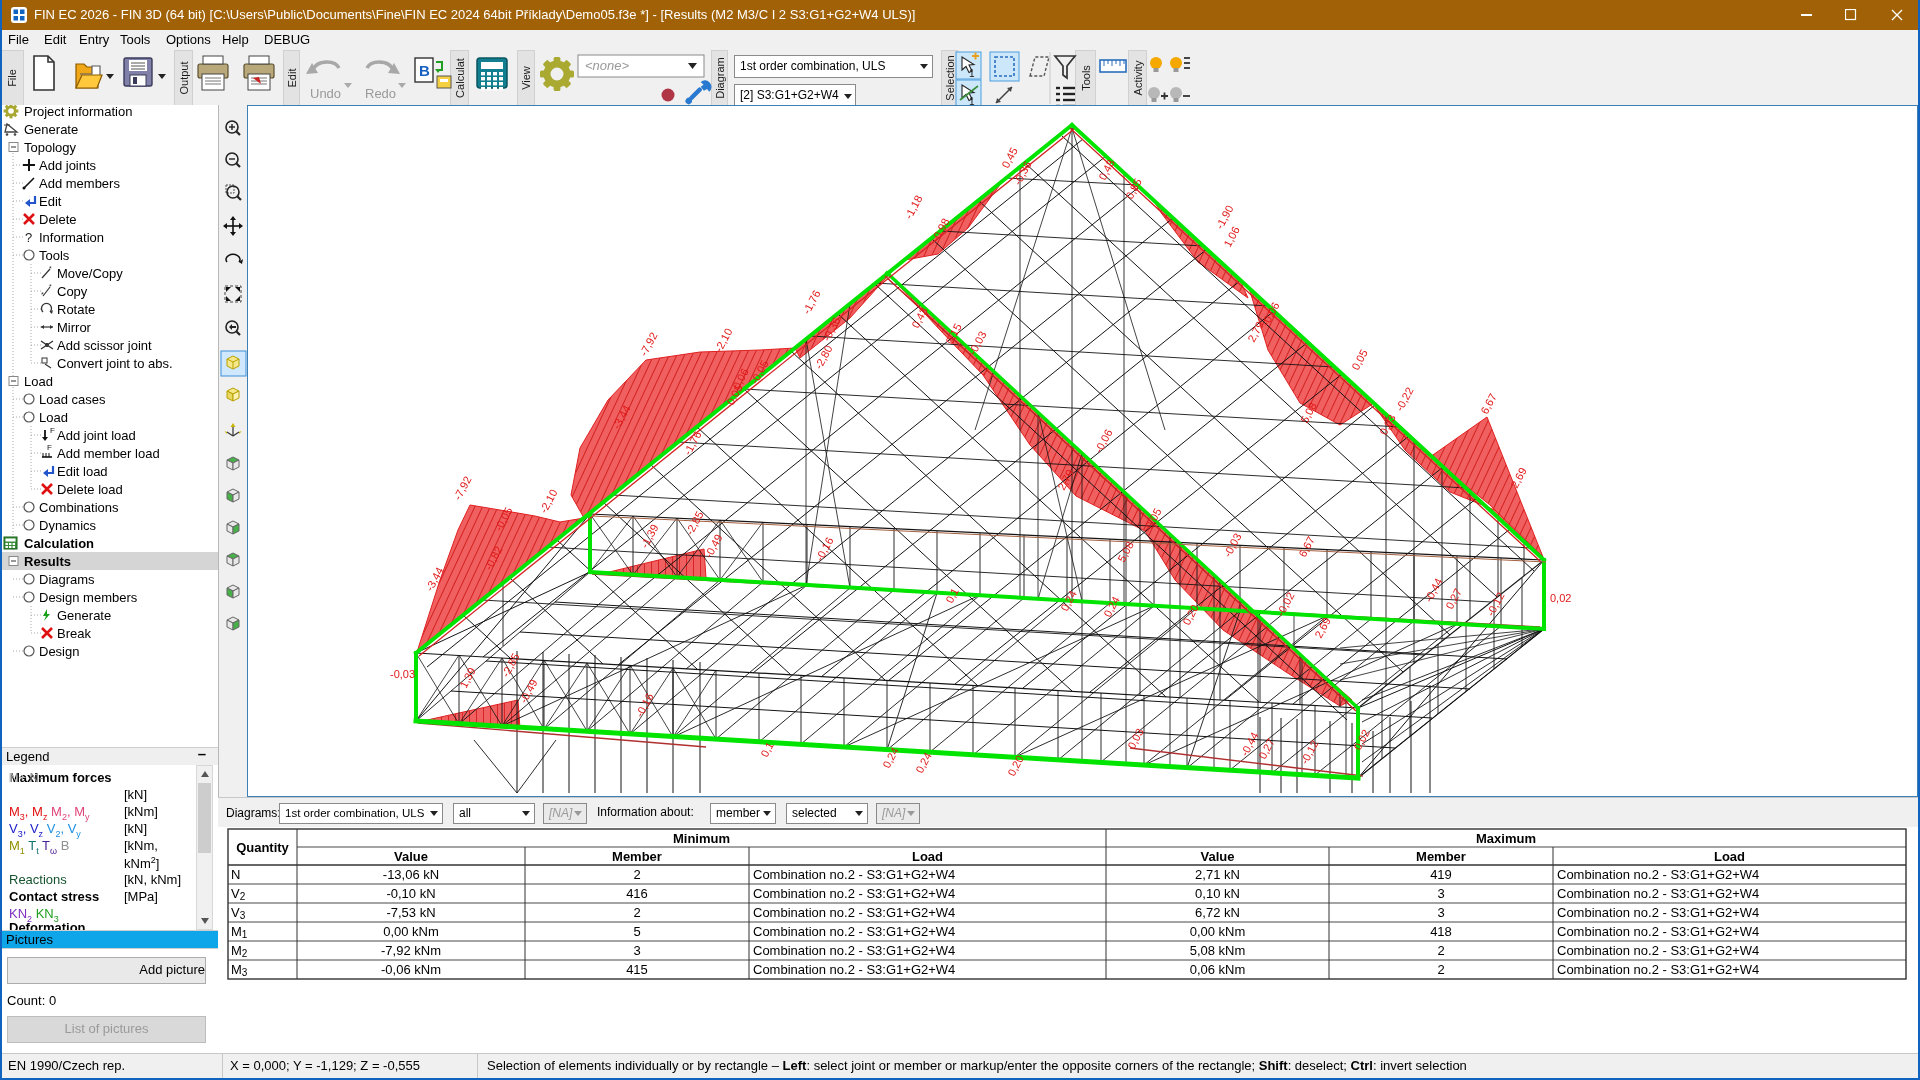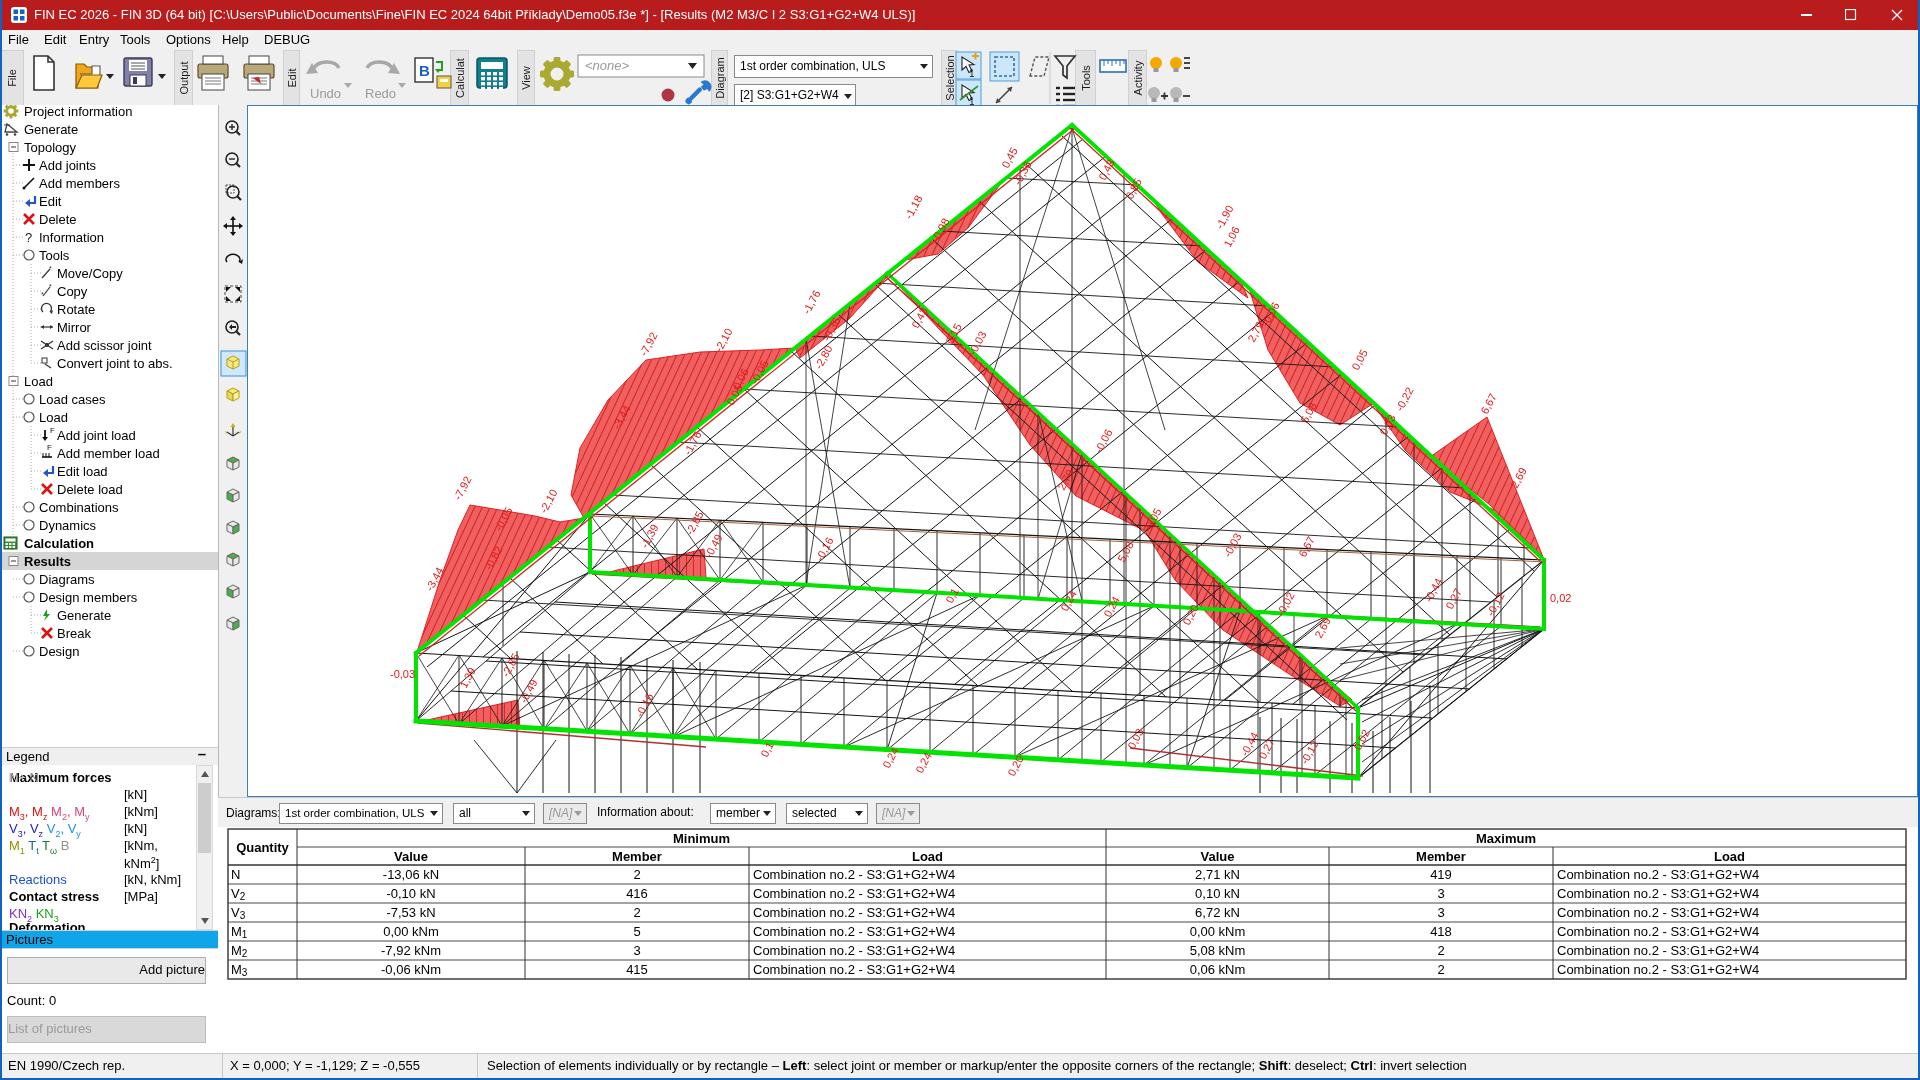--- a/index.html
+++ b/index.html
@@ -1,21 +1,21 @@
 <!DOCTYPE html>
 <html><head><meta charset="utf-8">
 <style>
 * { margin:0; padding:0; box-sizing:content-box; }
 sub,sup { font-size:9px; }
 body { font-family:"Liberation Sans", sans-serif; width:1920px; height:1080px; overflow:hidden; background:#fff; position:relative; }
 .abs { position:absolute; }
 </style></head>
 <body>
 
-<div class="abs" style="left:0;top:0;width:1920px;height:30px;background:#b91c1c">
+<div class="abs" style="left:0;top:0;width:1920px;height:30px;background:#a16207">
  <svg class="abs" style="left:10px;top:6px" width="18" height="18">
       <rect x="1" y="1" width="16" height="16" rx="3" fill="#fff"></rect>
       <rect x="3.5" y="3.5" width="4.5" height="4.5" fill="#1063be"></rect>
       <rect x="10" y="3.5" width="4.5" height="4.5" fill="#1063be"></rect>
       <rect x="3.5" y="10" width="4.5" height="4.5" fill="#1063be"></rect>
       <rect x="10" y="10" width="4.5" height="4.5" fill="#1063be"></rect>
     </svg>
  <div class="abs" style="left:34px;top:7px;font-size:13px;color:#fff;white-space:nowrap">FIN EC 2026 - FIN 3D (64 bit) [C:\Users\Public\Documents\Fine\FIN EC 2024 64bit Příklady\Demo05.f3e *] - [Results (M2 M3/C I 2 S3:G1+G2+W4 ULS)]</div>
  <div class="abs" style="left:1801px;top:14px;width:11px;height:1.5px;background:#fff"></div>
  <svg class="abs" style="left:1845px;top:9px" width="12" height="12">
@@ -359,41 +359,41 @@
  <div style="position:absolute;right:12px;top:-3px;font-size:15px;font-weight:bold">–</div>
 </div>
 <div style="position:absolute;left:0;top:765px;width:218px;height:166px;background:#fff;overflow:hidden;font-size:13px">
  <div style="position:absolute;left:9px;top:5px;font-weight:bold">Maximum forces</div>
  <div style="position:absolute;left:9px;top:5px"><span style="color:#c0c0c0">N+</span> <span style="color:#888">N-</span></div>
  <div style="position:absolute;left:124px;top:22px">[kN]</div>
  <div style="position:absolute;left:9px;top:39px"><span style="color:#e01010">M<sub>3</sub>, M<sub>z</sub></span> <span style="color:#e0447a">M<sub>2</sub>, M<sub>y</sub></span></div>
  <div style="position:absolute;left:124px;top:39px">[kNm]</div>
  <div style="position:absolute;left:9px;top:56px"><span style="color:#2020cc">V<sub>3</sub>, V<sub>z</sub></span> <span style="color:#2090e0">V<sub>2</sub>, V<sub>y</sub></span></div>
  <div style="position:absolute;left:124px;top:56px">[kN]</div>
- <div style="position:absolute;left:9px;top:73px"><span style="color:#909000">M<sub>1</sub></span> <span style="color:#107070">T<sub>t</sub></span> <span style="color:#15803d">T<sub>ω</sub></span> <span style="color:#909090">B</span></div>
+ <div style="position:absolute;left:9px;top:73px"><span style="color:#909000">M<sub>1</sub></span> <span style="color:#107070">T<sub>t</sub></span> <span style="color:#4c1d95">T<sub>ω</sub></span> <span style="color:#909090">B</span></div>
  <div style="position:absolute;left:124px;top:73px">[kNm,</div>
  <div style="position:absolute;left:124px;top:90px">kNm<sup>2</sup>]</div>
- <div style="position:absolute;left:9px;top:107px;color:#1d4ed8">Reactions</div>
+ <div style="position:absolute;left:9px;top:107px;color:#14532d">Reactions</div>
  <div style="position:absolute;left:124px;top:107px">[kN, kNm]</div>
  <div style="position:absolute;left:9px;top:124px;font-weight:bold">Contact stress</div>
  <div style="position:absolute;left:9px;top:141px"><span style="color:#8030c0">KN<sub>2</sub></span> <span style="color:#20a020">KN<sub>3</sub></span></div>
  <div style="position:absolute;left:124px;top:124px">[MPa]</div>
  <div style="position:absolute;left:9px;top:155px;font-weight:bold">Deformation</div>
 </div>
 <div style="position:absolute;left:196px;top:765px;width:17px;height:165px;background:#f0f0f0;border:1px solid #d8d8d8;box-sizing:border-box">
  <div style="position:absolute;left:4px;top:5px;width:0;height:0;border-left:4px solid transparent;border-right:4px solid transparent;border-bottom:6px solid #555"></div>
  <div style="position:absolute;left:4px;bottom:5px;width:0;height:0;border-left:4px solid transparent;border-right:4px solid transparent;border-top:6px solid #555"></div>
  <div style="position:absolute;left:1px;top:17px;width:13px;height:70px;background:#cdcdcd"></div>
 </div>
 <div style="position:absolute;left:0;top:930px;width:218px;height:17px;background:#0ea5e9;border-top:1px solid #cfcfcf;border-bottom:1px solid #cfcfcf">
  <div style="position:absolute;left:6px;top:1px;font-size:13px">Pictures</div>
 </div>
 <div style="position:absolute;left:7px;top:957px;width:197px;height:25px;background:#e9e9e9;border:1px solid #adadad;font-size:13px;text-align:right;line-height:24px">Add picture</div>
 <div style="position:absolute;left:7px;top:993px;font-size:13px">Count: 0</div>
-<div style="position:absolute;left:7px;top:1016px;width:197px;height:25px;background:#d9d9d9;border:1px solid #bdbdbd;font-size:13px;text-align:left;line-height:24px;color:#9a9a9a">List of pictures</div>
+<div style="position:absolute;left:7px;top:1016px;width:197px;height:25px;background:#d9d9d9;border:1px solid #bdbdbd;font-size:13px;text-align:center;line-height:24px;color:#9a9a9a">List of pictures</div>
 
 <svg style="position:absolute;left:218px;top:105px" width="29" height="692" viewBox="0 0 29 692">
 <rect x="0" y="0" width="29" height="692" fill="#f0f0f0"></rect>
     <line x1="0.5" y1="0" x2="0.5" y2="692" stroke="#b8b8b8"></line>
 <circle cx="14" cy="22" r="6" fill="none" stroke="#222" stroke-width="1.6"></circle>
     <line x1="18.5" y1="26.5" x2="22" y2="30" stroke="#222" stroke-width="2.2"></line>
     <line x1="11" y1="22" x2="17" y2="22" stroke="#222" stroke-width="1.4"></line>
     <line x1="14" y1="19" x2="14" y2="25" stroke="#222" stroke-width="1.4"></line>
 <circle cx="14" cy="54" r="6" fill="none" stroke="#222" stroke-width="1.6"></circle>
     <line x1="18.5" y1="58.5" x2="22" y2="62" stroke="#222" stroke-width="2.2"></line>

